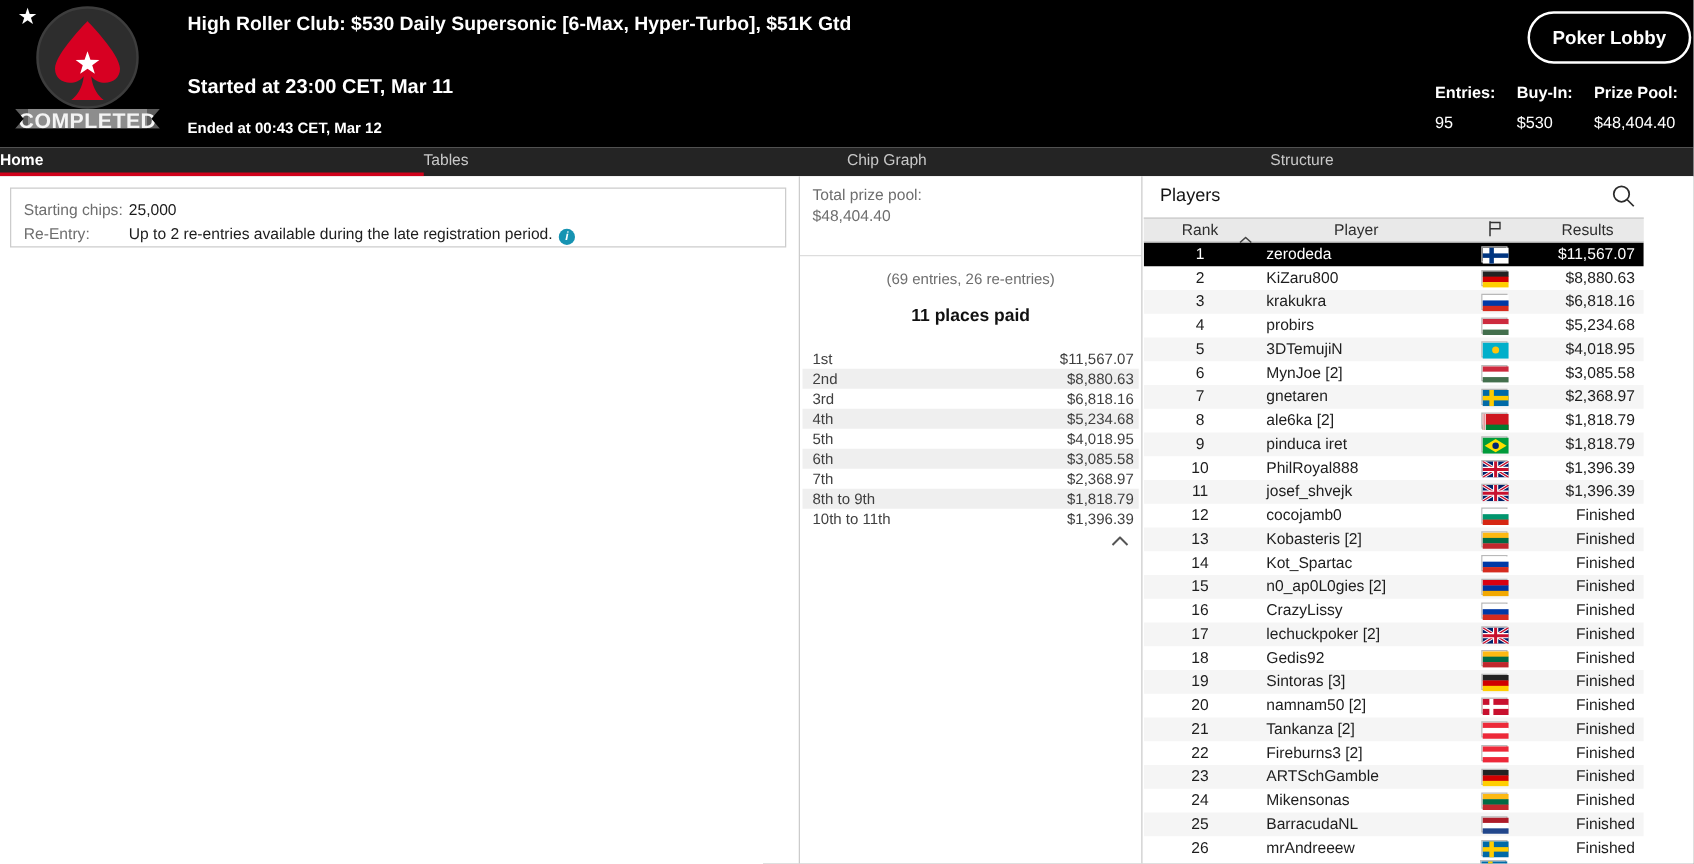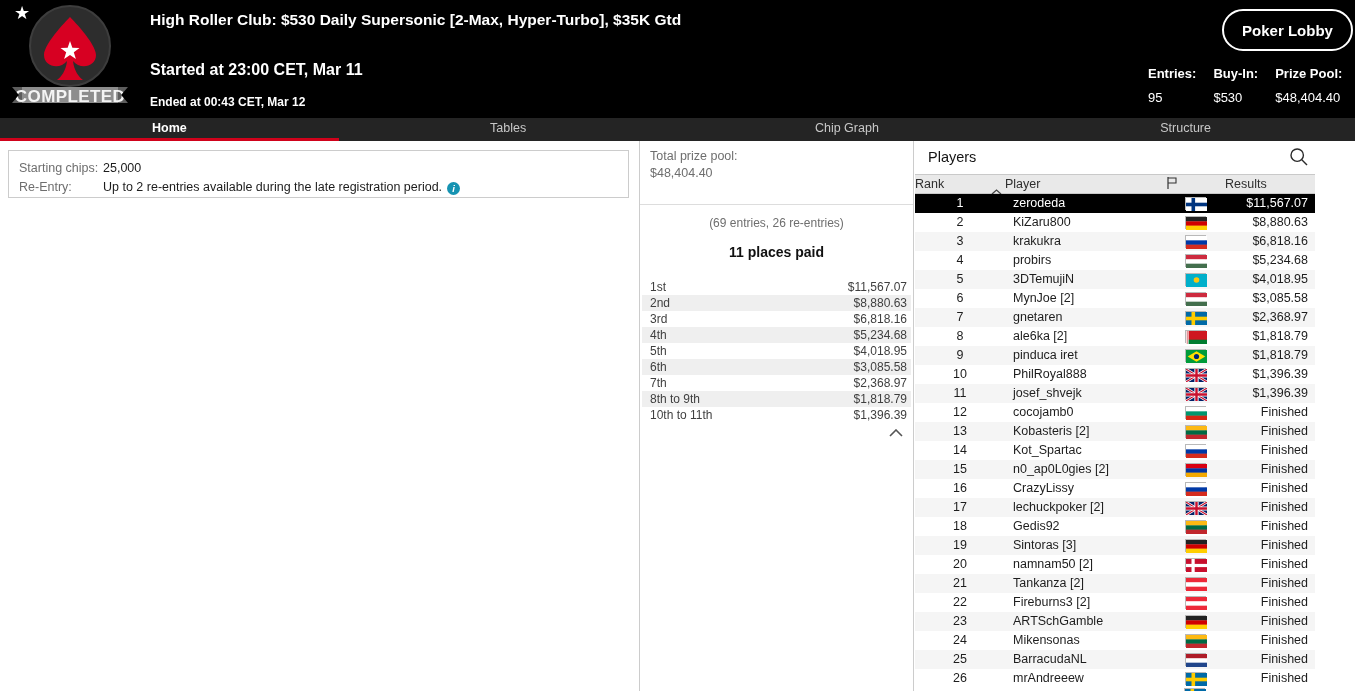--- a/index.html
+++ b/index.html
@@ -19,21 +19,21 @@
   .t-end   { position:absolute; left:150px; top:95px; color:#fff; font-size:12px; font-weight:600; }
   .lobby-btn { position:absolute; left:1222px; top:9px; width:131px; height:42px; background:transparent;
                border:2px solid #fff; border-radius:21px; color:#fff; font-size:15px;
                font-family:"Liberation Sans", sans-serif; cursor:pointer;font-weight:bold; }
   .stats { position:absolute; left:1148px; top:66px; display:flex; gap:17px; }
   .stat .s-label { color:#fff; font-size:13px; font-weight:bold; }
   .stat .s-value { color:#fff; font-size:13px; margin-top:9px; }
 
   
   .tabbar { position:absolute; left:0; top:118px; width:1355px; height:23px; background:#242424; display:flex; }
-  .tab { width:25%; text-align:center; font-size:12.5px; color:#c8c8c8; line-height:20px; height:23px;
+  .tab { width:25%; font-size:12.5px; color:#c8c8c8; line-height:20px; height:23px;
          border-bottom:3px solid transparent; cursor:pointer; }
   .tab.active { color:#fff; font-weight:bold; border-bottom-color:#d0021b; }
 
   
   .content { position:absolute; left:0; top:141px; width:1355px; height:550px; background:#fff; }
   .vdiv { position:absolute; top:0; bottom:0; width:1px; background:#ccc; }
 
   
   .left-panel { position:absolute; left:0; top:0; width:639px; height:550px; }
   .info-box { position:absolute; left:8px; top:9px; width:621px; height:48px; border:1px solid #ccc;
@@ -58,21 +58,21 @@
   .payout-collapse { display:block; margin:2px 8px 0 auto; width:18px; height:10px; background:none;
                      border:none; cursor:pointer; text-align:center; }
 
   
   .players-panel { position:absolute; left:915px; top:0; width:400px; height:550px; }
   .players-title { height:33px; line-height:32px; padding-left:13px; font-size:14.5px; color:#141414; }
   .search-btn { position:absolute; right:5px; top:6px; width:22px; height:22px; background:none; border:none; cursor:pointer; }
   .ptable-head { position:relative; display:grid; grid-template-columns:90px 160px 60px 1fr; height:20px;
                  line-height:18px; background:#e9e9e9; border-top:1px solid #c9c9c9; border-bottom:1px solid #c9c9c9;
                  font-size:12.5px; color:#2e2e2e; }
-  .ptable-head .hc { }
+  .ptable-head .hc { text-align:center; }
   .sort-caret { position:absolute; left:76px; top:7px; }
   .players-rows { height:497px; overflow:hidden; position:relative; }
   .p-row { display:grid; grid-template-columns:90px 160px 60px 1fr; height:19px; line-height:19px;
            font-size:12.5px; color:#1d1d1d; }
   .p-row.alt { background:#f5f5f5; }
   .p-row.top { background:#000; color:#fff; }
   .p-rank { text-align:center; }
   .p-name { padding-left:8px; overflow:hidden; white-space:nowrap; }
   .p-flag { display:flex; align-items:center; justify-content:center; }
   .p-flag .flag, .partial-flag .flag { display:block; width:21px; height:13px; border:1px solid #b9b9b9; }
@@ -88,21 +88,21 @@
   <div class="header">
     <span class="fav-star">★</span>
     <div class="logo">
       <svg width="84" height="84" viewBox="0 0 84 84">
         <circle cx="42" cy="42" r="40" fill="#2d2d2d" stroke="#3d3d3d" stroke-width="2"></circle>
         <path d="M42,13 C42,13 16,39 16,51 C16,63 32,66 39,57 C38,67 33,73 29,76 L55,76 C51,73 46,67 45,57 C52,66 68,63 68,51 C68,39 42,13 42,13 Z" fill="#d70022"></path>
         <polygon points="42,37 44.35,43.76 51.51,43.91 45.8,48.24 47.88,55.09 42,51 36.12,55.09 38.2,48.24 32.49,43.91 39.65,43.76" fill="#fff"></polygon>
       </svg>
     </div>
     <div class="ribbon">COMPLETED</div>
-    <div class="t-title">High Roller Club: $530 Daily Supersonic [2-Max, Hyper-Turbo], $35K Gtd</div>
+    <div class="t-title">High Roller Club: $530 Daily Supersonic [6-Max, Hyper-Turbo], $51K Gtd</div>
     <div class="t-start">Started at 23:00 CET, Mar 11</div>
     <div class="t-end">Ended at 00:43 CET, Mar 12</div>
     <button class="lobby-btn">Poker Lobby</button>
     <div class="stats" id="stats">
         <div class="stat">
           <div class="s-label">Entries:</div>
           <div class="s-value">95</div>
         </div>
         <div class="stat">
           <div class="s-label">Buy-In:</div>

